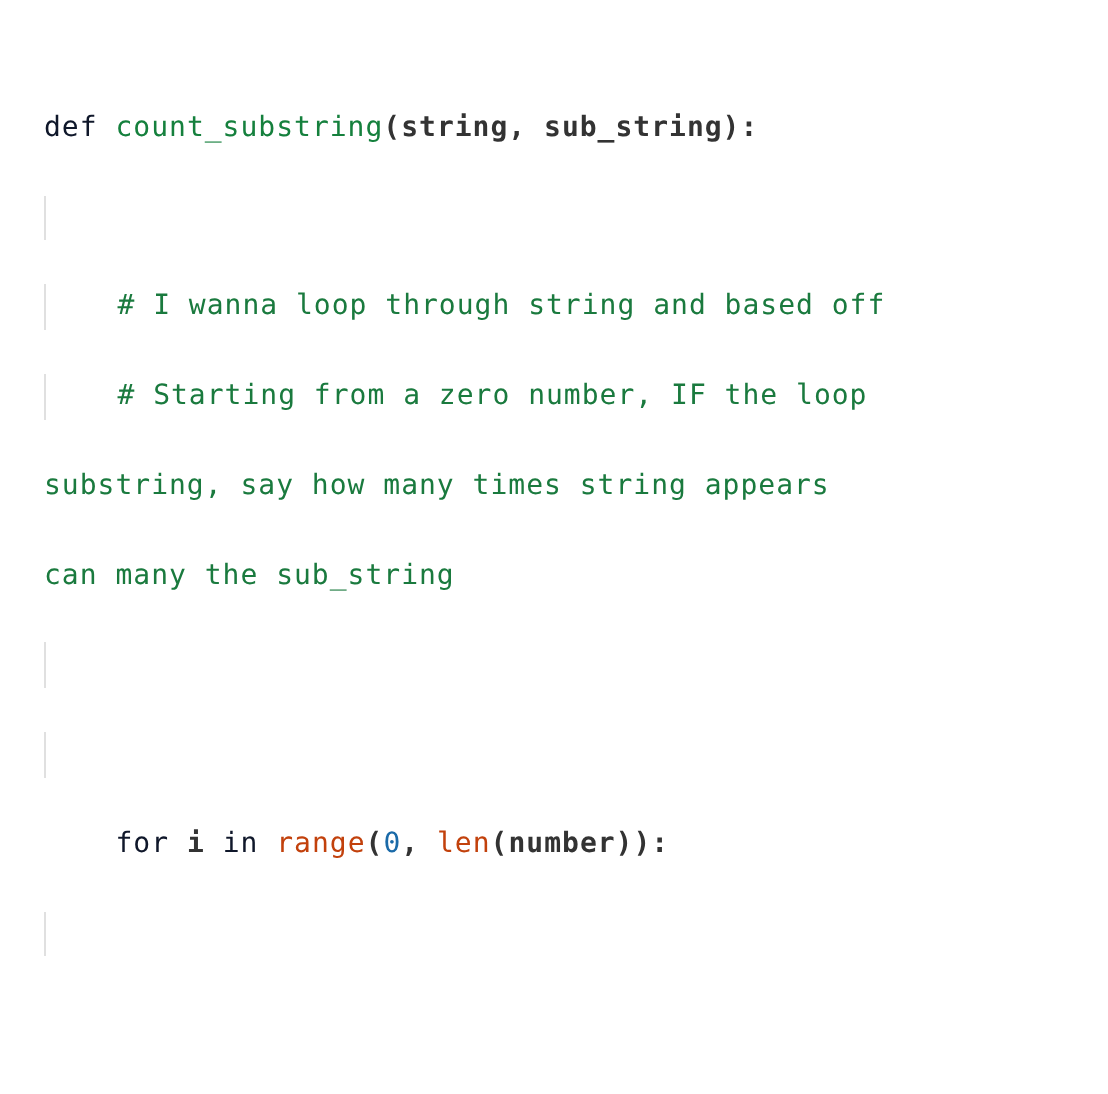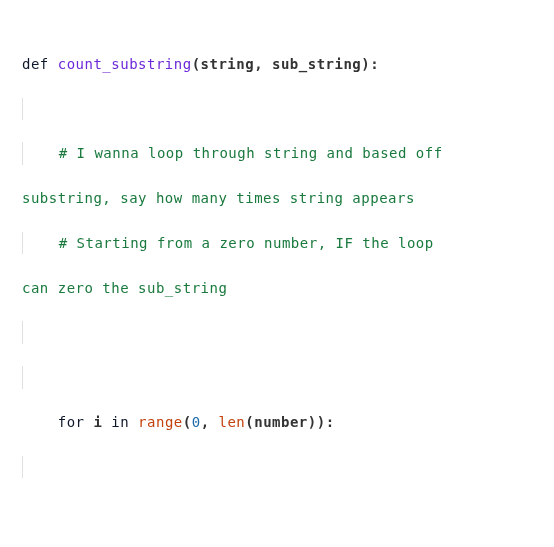--- a/index.html
+++ b/index.html
@@ -22,37 +22,37 @@
     position: relative;
   }
   .indent-guide {
     border-left: 1px solid #e0e0e0;
     display: inline-block;
     height: 1.6em;
     vertical-align: top;
     box-sizing: border-box;
   }
   .kw { color: #0f172a; }
-  .fn { color: #6d28d9; }
+  .fn { color: #15803d; }
   .comment { color: #1a7a3e; }
   .num { color: #1a6aa8; }
   .builtin { color: #c2410c; }
   .plain { color: #333; font-weight: bold; }
 </style>
 </head>
 <body>
 
 <div class="code-container">
 
 <span class="line"><span class="kw">def</span><span class="fn"> count_substring</span><span class="plain">(string, sub_string):</span></span>
 <span class="line"><span class="indent-guide"></span><span></span></span>
 <span class="line"><span class="indent-guide"></span><span class="plain">    </span><span class="comment"># I wanna loop through string and based off</span></span>
+<span class="line"><span class="indent-guide"></span><span class="plain">    </span><span class="comment"># Starting from a zero number, IF the loop</span></span>
 <span class="line"><span class="plain"></span><span class="comment">substring, say how many times string appears</span></span>
-<span class="line"><span class="indent-guide"></span><span class="plain">    </span><span class="comment"># Starting from a zero number, IF the loop</span></span>
-<span class="line"><span class="plain"></span><span class="comment">can zero the sub_string</span></span>
+<span class="line"><span class="plain"></span><span class="comment">can many the sub_string</span></span>
 <span class="line"><span class="indent-guide"></span><span></span></span>
 <span class="line"><span class="indent-guide"></span><span></span></span>
 <span class="line"><span class="plain">    </span><span class="kw">for</span><span class="plain"> i </span><span class="kw">in</span><span class="plain"> </span><span class="builtin">range</span><span class="plain">(</span><span class="num">0</span><span class="plain">, </span><span class="builtin">len</span><span class="plain">(number)):</span></span>
 <span class="line"><span class="indent-guide"></span></span>
 
 
 <span class="line"><span></span></span>
 
 
 

